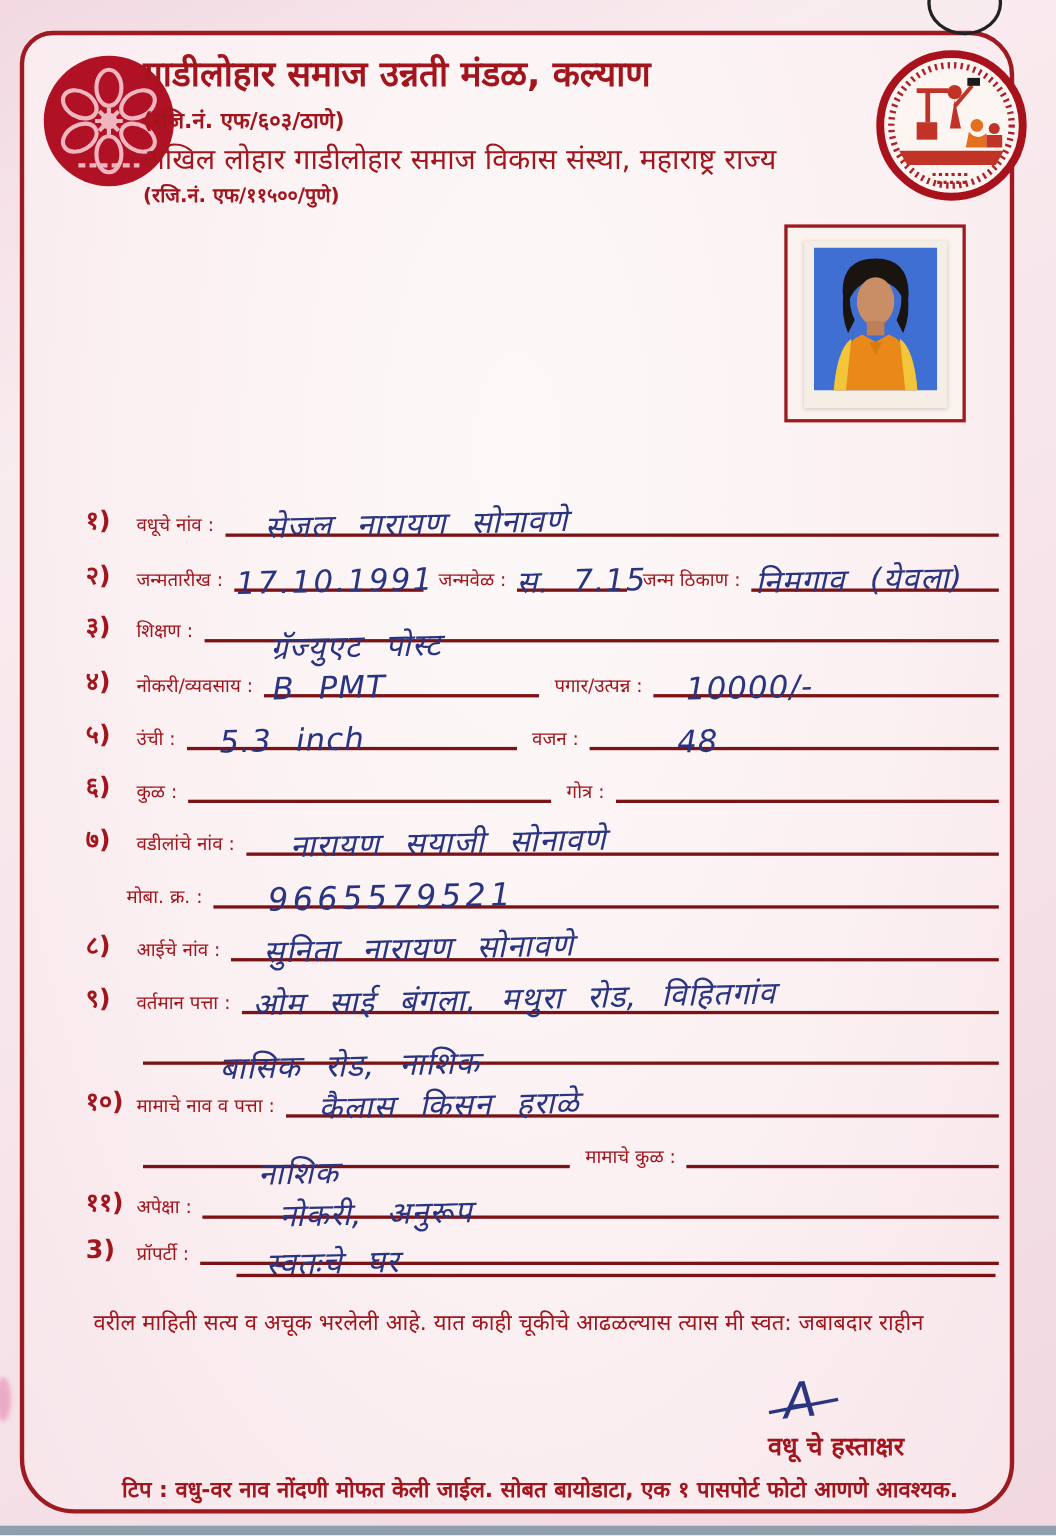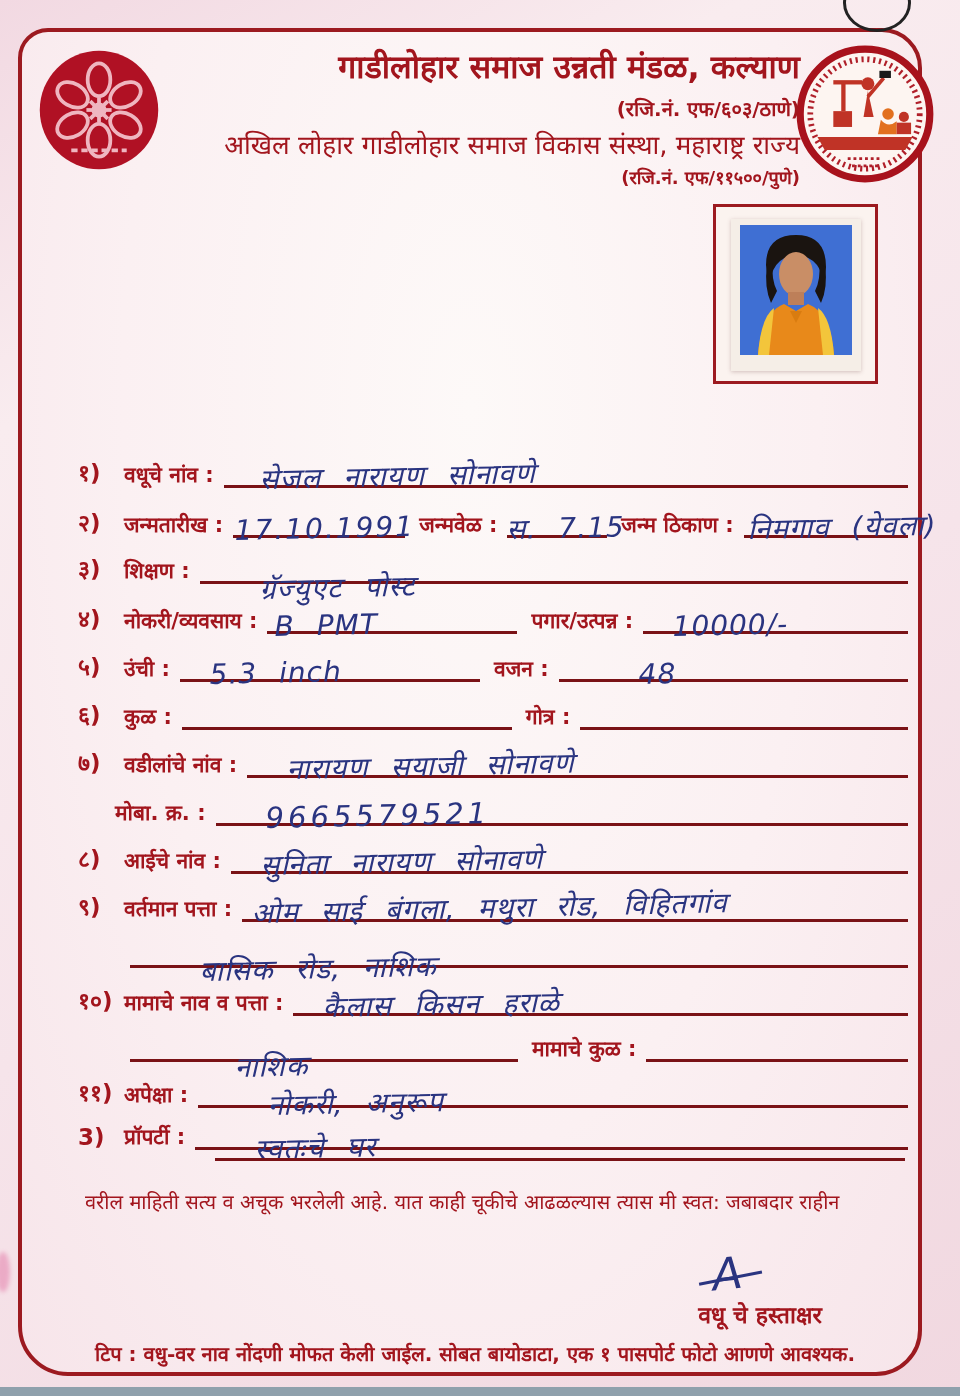--- a/index.html
+++ b/index.html
@@ -14,21 +14,21 @@
     background: radial-gradient(ellipse at 50% 28%, #fdf9f8 0%, #fbf0f2 55%, #f7e5ea 100%);
     box-sizing:border-box;
   }
   .partial-circle {
     position:absolute; left:843px; top:-26px; width:62px; height:52px;
     border:3px solid #222; border-radius:50%; background:transparent;
   }
   
   .emblem-left { position:absolute; left:36px; top:46px; width:126px; height:128px; }
   .emblem-right{ position:absolute; left:793px; top:40px; width:144px; height:148px; }
-  .header-text { position:absolute; left:130px; top:44px; width:670px; text-align:right; color:#a2151d; }
+  .header-text { position:absolute; left:130px; top:44px; width:670px; text-align:left; color:#a2151d; }
   .org1 { font-size:32px; font-weight:bold; white-space:nowrap; }
   .reg1 { font-size:20px; font-weight:bold; margin-top:8px; }
   .org2 { font-size:26px; font-weight:normal; margin-top:4px; white-space:nowrap; }
   .reg2 { font-size:18px; font-weight:bold; margin-top:3px; }
   
   .title-pill {
     position:absolute; left:278px; top:252px; width:382px; height:58px;
     border:3px solid #9c1a20; border-radius:32px; box-sizing:border-box;
     display:flex; align-items:center; justify-content:center;
     color:#a2151d; font-size:31px; font-weight:bold; white-space:nowrap;
@@ -38,40 +38,40 @@
   .photo-frame {
     position:absolute; left:713px; top:204px; width:165px; height:180px;
     border:3px solid #9c1a20; background:#fbf3ef; box-sizing:border-box;
     display:flex; justify-content:center;
   }
   .photo-mat { margin-top:12px; width:130px; height:152px; background:#f5eee7;
     box-shadow:0 1px 4px rgba(90,40,40,.25); display:flex; justify-content:center; padding-top:6px; box-sizing:border-box; }
   
   .row { position:absolute; left:78px; width:830px; height:42px; display:flex; align-items:flex-end; }
   .num { width:46px; color:#a2151d; font-size:23px; font-weight:bold; flex:none; }
-  .lbl { color:#a2151d; font-size:21px; font-weight:bold; padding:0 10px 0 0; white-space:nowrap; flex:none; }
+  .lbl { color:#a2151d; font-size:17px; font-weight:normal; padding:0 10px 0 0; white-space:nowrap; flex:none; }
   .lbl2 { padding-left:14px; }
   .seg { position:relative; border-bottom:3px solid #7a1216; height:40px; flex:none; }
   .grow { flex:1 1 auto; }
   .hw {
     position:absolute; left:12px; bottom:-12px; white-space:nowrap;
     color:#2a3480; font-size:28px; font-style:italic; letter-spacing:1px; word-spacing:12px;
     transform:rotate(-1.3deg); transform-origin:left bottom;
   }
   .hw-num { letter-spacing:4px; font-size:29px; }
   .rule-extra { position:absolute; left:215px; top:1158px; width:690px; border-top:3px solid #7a1216; }
   .declaration { position:absolute; left:85px; top:1188px; width:845px; color:#a2151d;
     font-size:20px; font-weight:normal; white-space:nowrap; }
   .sign-mark { position:absolute; left:712px; top:1248px; color:#2a3480; font-size:44px;
     font-style:italic; transform:rotate(-6deg); }
   .sign-mark::after { content:""; position:absolute; left:-14px; right:-20px; top:56%;
     border-top:3px solid #2a3480; transform:rotate(-5deg); }
   .sign-label { position:absolute; left:650px; top:1298px; width:220px; text-align:center;
     color:#a2151d; font-size:23px; font-weight:bold; white-space:nowrap; }
-  .note { position:absolute; left:95px; top:1340px; width:800px; color:#a2151d;
+  .note { position:absolute; left:111px; top:1340px; width:800px; color:#a2151d;
     font-size:20px; font-weight:bold; white-space:nowrap; }
   .scan-strip { position:absolute; left:0; top:1387px; width:960px; height:9px; background:#8fa0ac; }
   .smudge { position:absolute; left:-4px; top:1252px; width:14px; height:40px;
     background:#e06a9e; opacity:.45; border-radius:50%; filter:blur(2px); }
 </style>
 </head>
 <body>
 
 <div class="page">
 

